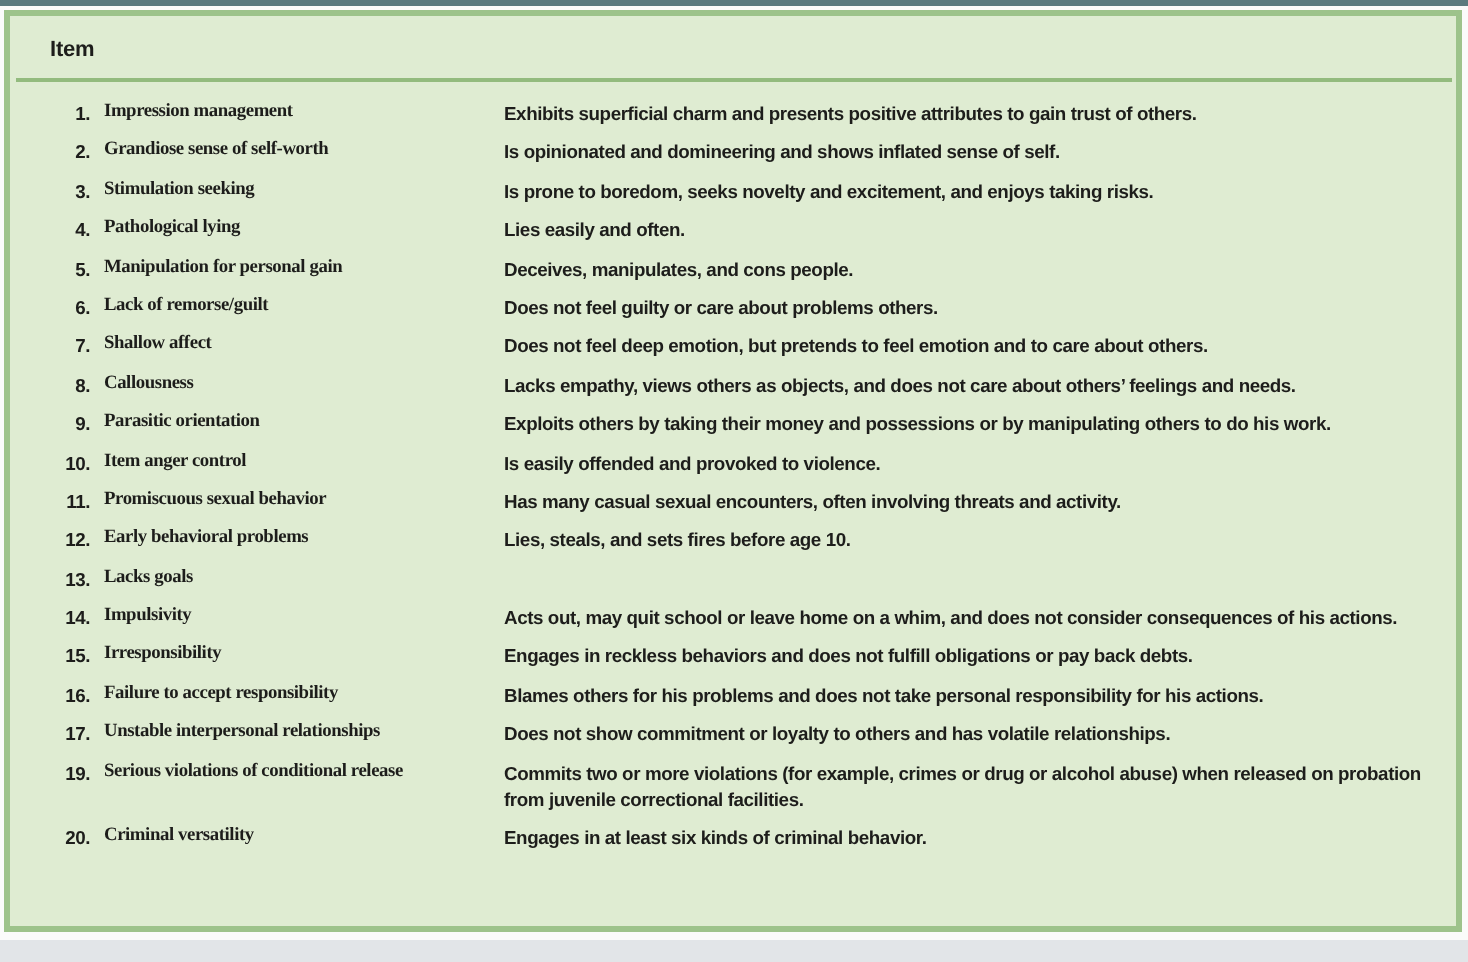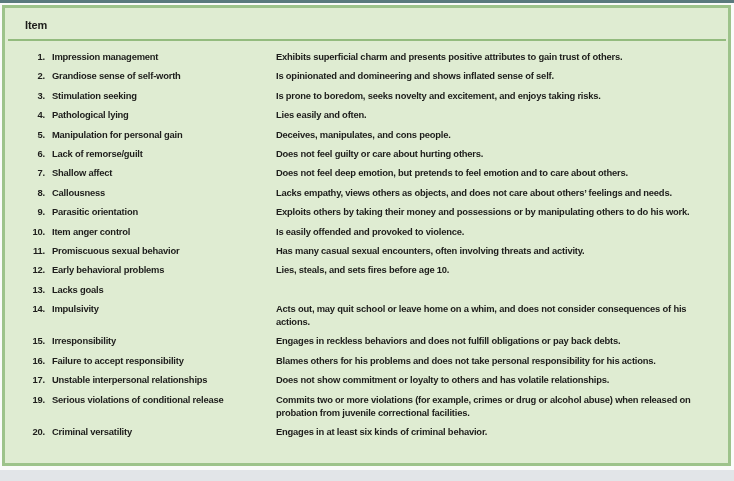--- a/index.html
+++ b/index.html
@@ -39,22 +39,22 @@
   .cell-item { width: 227px; flex: none; display: flex; }
   .num {
     width: 20px; flex: none; text-align: right; margin-right: 7px;
     font-weight: bold; font-size: 9.4px; line-height: 13px;
     color: var(--ink, #1d1d1b); letter-spacing: -0.2px;
   }
   .name, .cell-desc {
     font-weight: bold; font-size: 9.4px; line-height: 13px;
     color: var(--ink, #1d1d1b); letter-spacing: -0.2px;
   }
-  .name { padding-right: 8px; }
-  .cell-desc { flex: 1; max-width: 462px; padding-right: 2px; margin-left: 24px; }
+  .name { padding-right: 8px; font-family: Liberation Serif, serif; }
+  .cell-desc { flex: 1; max-width: 462px; padding-right: 2px; }
 </style>
 </head>
 <body>
 
 <div class="top-rule"></div>
 
 <div class="table-box">
   <div class="thead">
     <div class="th th-item">Item</div>
   </div>
@@ -93,21 +93,21 @@
           <span class="num">5.</span>
           <span class="name">Manipulation for personal gain</span>
         </div>
         <div class="cell-desc">Deceives, manipulates, and cons people.</div>
       </div>
       <div class="row">
         <div class="cell-item">
           <span class="num">6.</span>
           <span class="name">Lack of remorse/guilt</span>
         </div>
-        <div class="cell-desc">Does not feel guilty or care about hurting others.</div>
+        <div class="cell-desc">Does not feel guilty or care about problems others.</div>
       </div>
       <div class="row">
         <div class="cell-item">
           <span class="num">7.</span>
           <span class="name">Shallow affect</span>
         </div>
         <div class="cell-desc">Does not feel deep emotion, but pretends to feel emotion and to care about others.</div>
       </div>
       <div class="row">
         <div class="cell-item">

